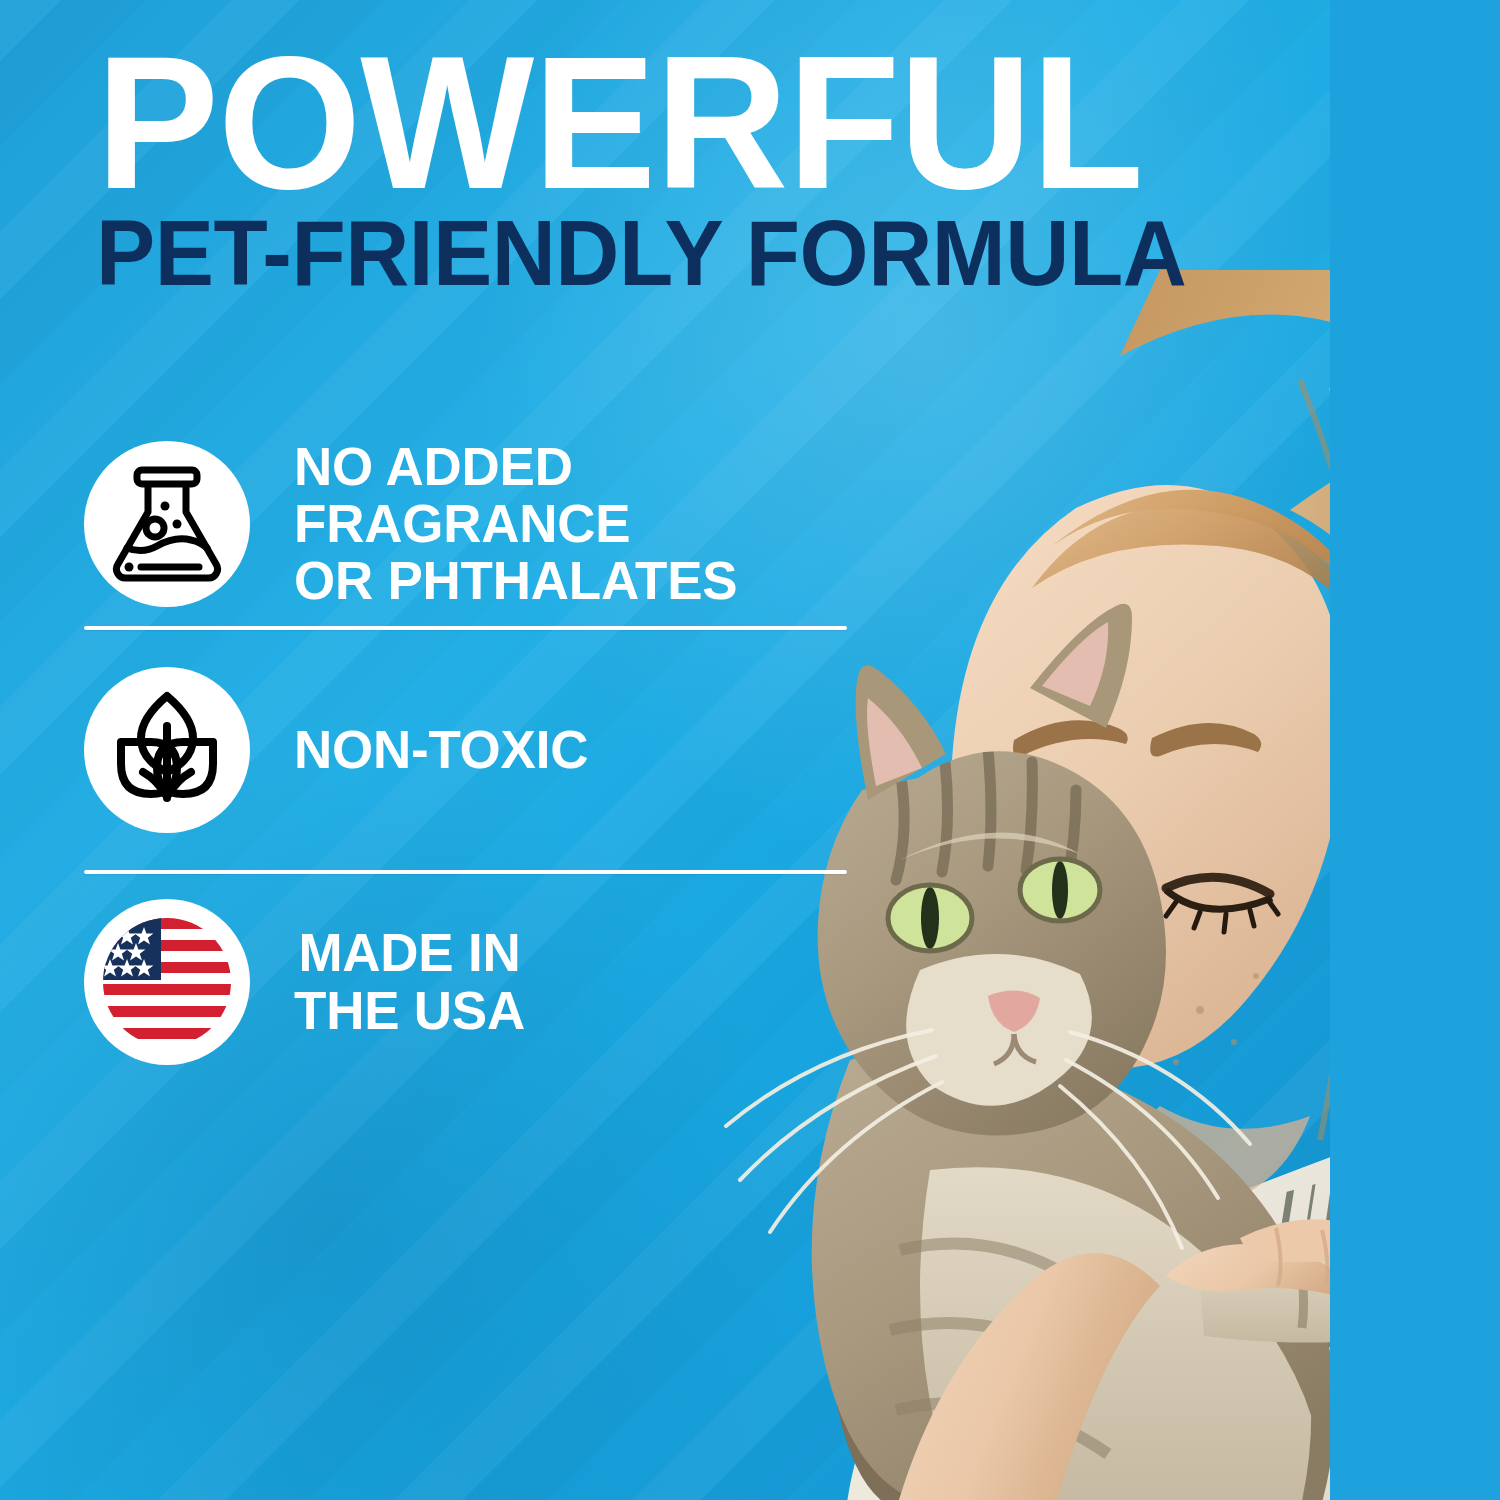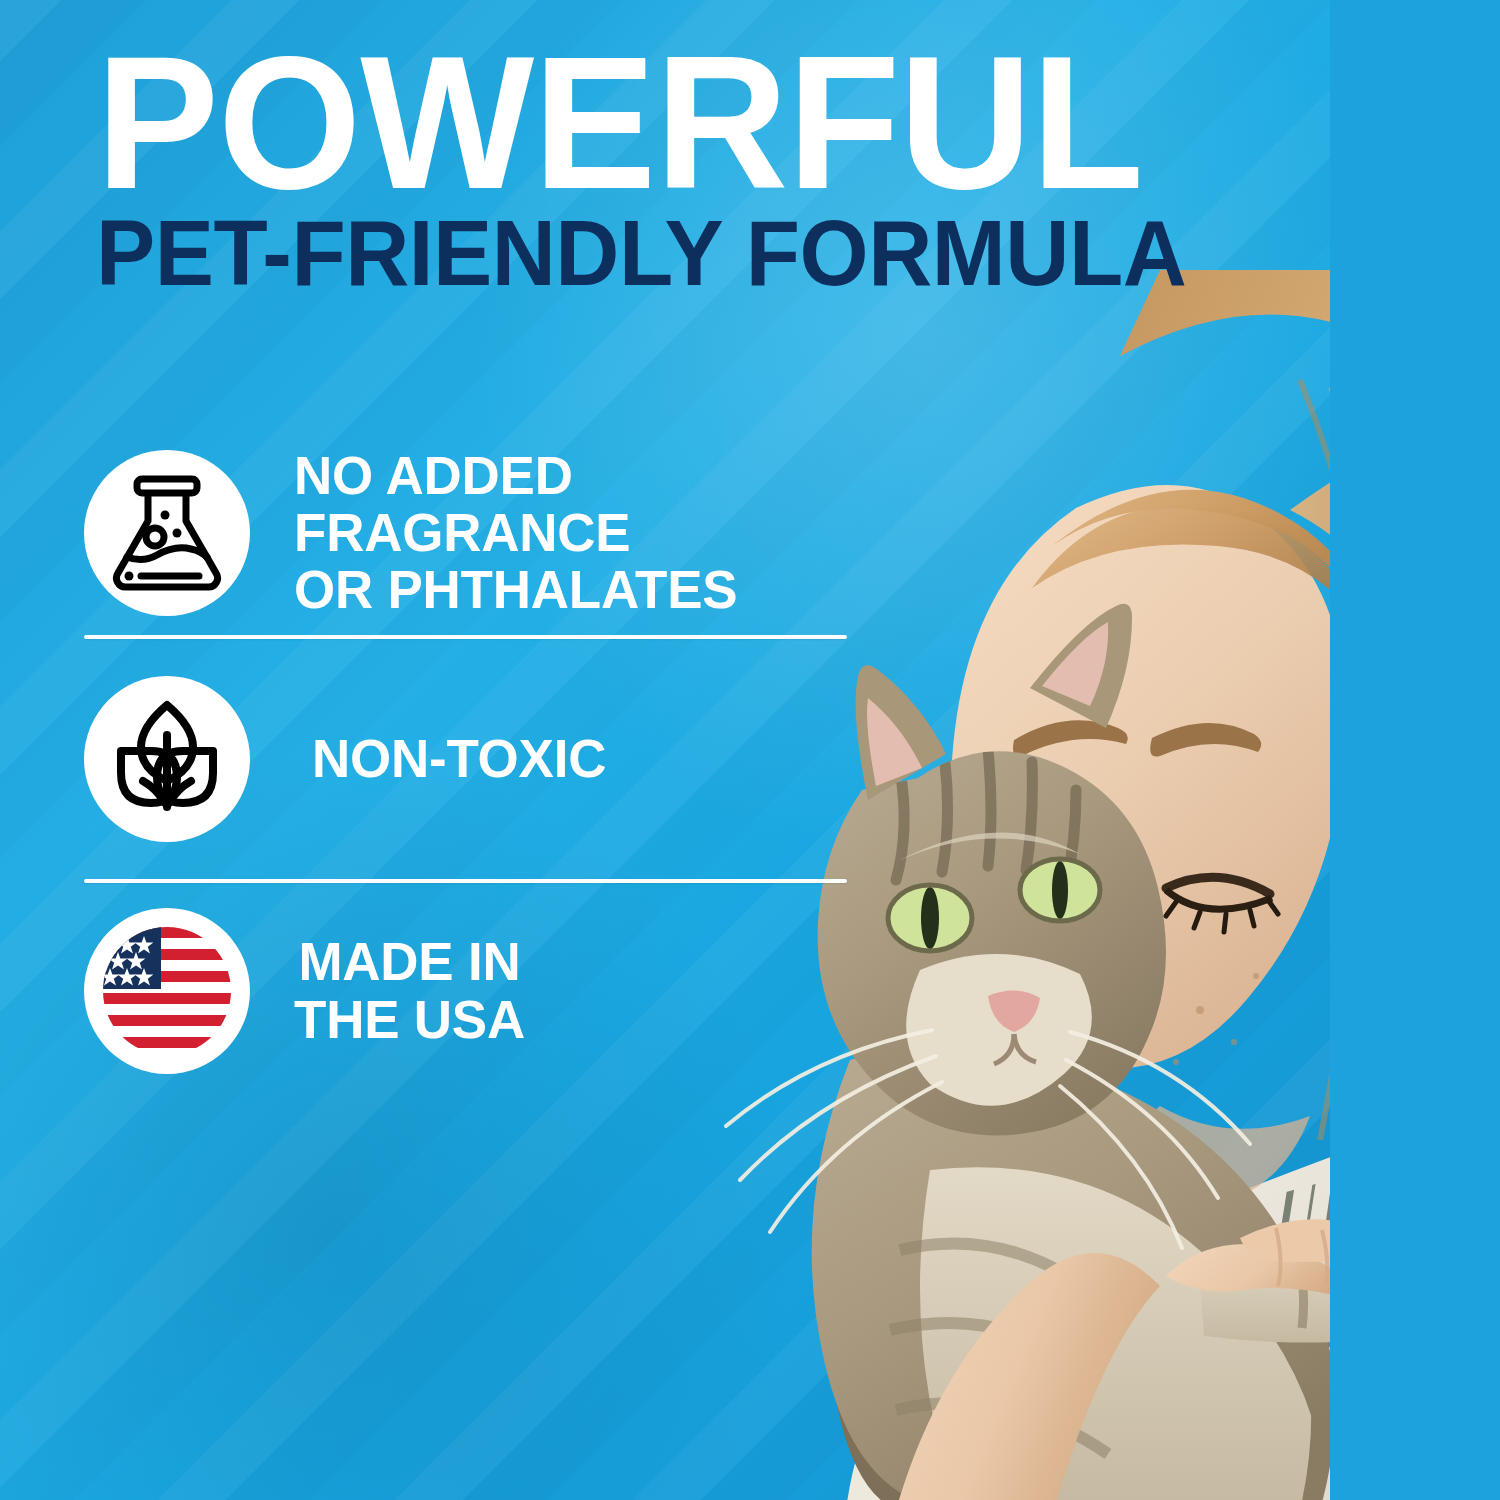--- a/index.html
+++ b/index.html
@@ -41,24 +41,24 @@
     white-space:nowrap;
   }
   .h2{
     margin-top:18px;
     font-size:92px;line-height:0.82;font-weight:700;color:#0d2f5e;
     letter-spacing:-0.5px;transform:scaleX(.965);transform-origin:left top;
     white-space:nowrap;
   }
 
   
-  .features{position:absolute;left:82px;top:430px;width:790px;}
+  .features{position:absolute;left:82px;top:421px;width:790px;}
   .feature{display:flex;align-items:center;min-height:195px;}
   .f1{min-height:205px;}
-  .f2{min-height:240px;gap:18px;}
+  .f2{min-height:240px;}
   .f3{min-height:215px;text-align:center;}
   .ficon{width:170px;flex:0 0 170px;display:flex;justify-content:center;align-items:center;}
   .circle{width:166px;height:166px;border-radius:50%;background:#fff;
           display:flex;align-items:center;justify-content:center;}
   .circle svg{display:block;}
   .flabel{
      margin-left:42px;color:#ffffff;font-weight:700;
      font-size:54px;line-height:1.06;letter-spacing:-0.2px;
      transform:scaleX(.98);transform-origin:left center;white-space:pre-line;
   }

